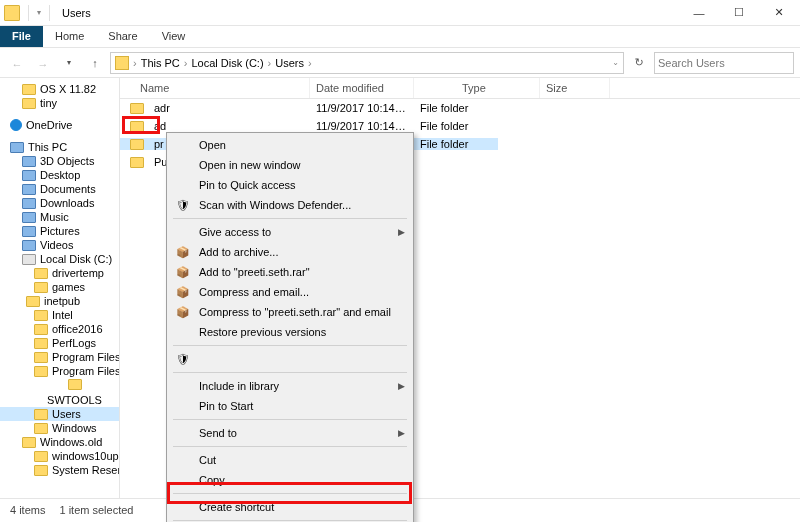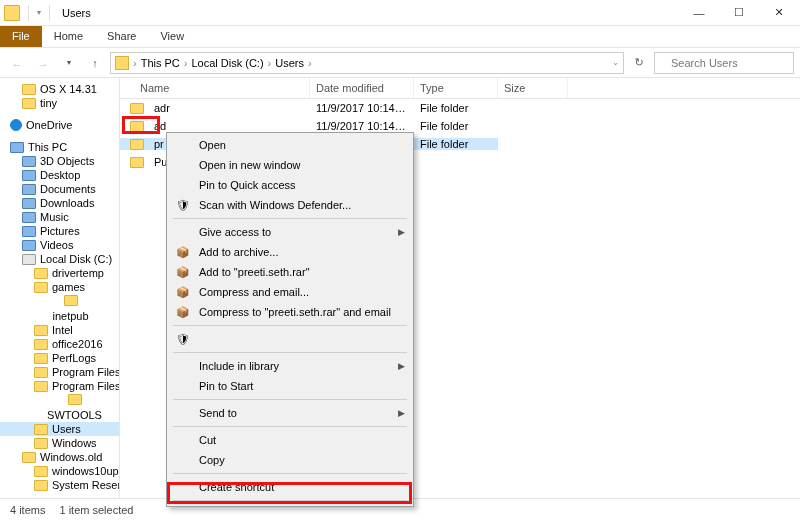--- a/index.html
+++ b/index.html
@@ -7,49 +7,49 @@
 .titlebar { height: 26px; background: #fff; display: flex; align-items: center; padding: 0 4px; border-bottom: 1px solid #e5e5e5; }
 .titlebar .qat { display: flex; align-items: center; gap: 4px; }
 .titlebar .ico { width: 16px; height: 16px; background: #ffd96a; border: 1px solid #d9b23b; border-radius: 1px; }
 .titlebar .divider { width: 1px; height: 16px; background: #e0e0e0; margin: 0 4px; }
 .titlebar .title { margin-left: 8px; color: #000; }
 .titlebar .winbtns { margin-left: auto; display: flex; gap: 6px; }
 .titlebar .winbtn { width: 34px; height: 20px; display: flex; align-items: center; justify-content: center; color: #333; }
 
 .ribbon { height: 22px; display: flex; align-items: stretch; border-bottom: 1px solid #e5e5e5; }
 .ribbon .tab { padding: 4px 12px; color: #333; }
-.ribbon .tab.file { background: #a16207; color: #fff; }
+.ribbon .tab.file { background: #0c4a6e; color: #fff; font-weight: bold; }
 
 .navbar { height: 30px; display: flex; align-items: center; padding: 2px 6px; gap: 4px; border-bottom: 1px solid #e5e5e5; }
 .navbtn { width: 22px; height: 22px; display:flex; align-items:center; justify-content:center; color:#555; }
 .navbtn.disabled { color:#bbb; }
 .addressbar { flex: 1; height: 22px; border: 1px solid #ccc; display: flex; align-items: center; padding: 0 4px; gap: 2px; }
 .addressbar .crumb { color: #000; }
 .addressbar .sep { color: #888; padding: 0 2px; }
 .addressbar .ico { width: 14px; height: 14px; background:#ffd96a; border:1px solid #d9b23b; }
-.searchbox { width: 140px; height: 22px; border: 1px solid #ccc; padding: 0 16px; color:#777; display:flex; align-items:center; }
+.searchbox { width: 140px; height: 22px; border: 1px solid #ccc; padding: 0 3px; color:#777; display:flex; align-items:center; }
 .refresh { width:22px; height:22px; display:flex; align-items:center; justify-content:center; color:#555;}
 
 .main { display: flex; height: 420px; }
 .tree { width: 120px; border-right: 1px solid #e5e5e5; overflow: hidden; padding-top: 4px; }
 .tree .node { display: flex; align-items: center; gap: 4px; padding: 1px 4px 1px 10px; white-space: nowrap; }
 .tree .node.indent1 { padding-left: 22px; }
 .tree .node.sel { background: #cce8ff; }
 .tree .ico { width: 14px; height: 11px; background:#ffd96a; border:1px solid #d9b23b; border-radius:1px; flex-shrink:0; }
 .tree .ico.drive { background:#e6e6e6; border-color:#999;}
 .tree .ico.pc { background:#87b7e8; border-color:#4a7db5;}
 .tree .ico.od { background:#1c87da; border-color:#1c87da; border-radius:50%; width:12px; height:12px;}
 .tree .spacer { height: 8px; }
 
 .list { flex:1; position: relative; }
 .list .header { display:flex; border-bottom:1px solid #e5e5e5; color:#555; }
 .list .header .col { padding: 4px 6px; border-right:1px solid #f0f0f0; }
 .col-name { width: 190px; padding-left: 20px !important; }
 .col-date { width: 104px; }
-.col-type { width: 84px; }
+.col-type { width: 84px; margin-left: 42px; }
 .col-size { width: 70px; }
 .list .row { display:flex; align-items:center; height:18px; }
 .list .row .cell { padding: 0 6px; white-space:nowrap; overflow:hidden; text-overflow:ellipsis; }
 .list .row .cell.name { width:190px; display:flex; align-items:center; gap:10px; padding-left:10px; }
 .list .row .cell.date { width:104px; }
 .list .row .cell.type { width:84px; }
 .list .row .cell.size { width:70px; }
 .list .row.sel .cell.name { background:#cce8ff; }
 .list .row.sel .cell.type { background:#cce8ff; }
 .list .fico { width:14px; height:11px; background:#ffd96a; border:1px solid #d9b23b; border-radius:1px; flex-shrink:0; }
@@ -107,21 +107,21 @@
     <span style="margin-left:auto;color:#888;font-size:8px">⌄</span>
   </div>
   <div class="refresh">↻</div>
   <div class="searchbox">Search Users</div>
 </div>
 
 <div class="main">
   <div class="tree">
     <div class="node indent1">
         <div class="ico"></div>
-        <span>OS X 14.31</span>
+        <span>OS X 11.82</span>
       </div>
     <div class="node indent1">
         <div class="ico"></div>
         <span>tiny</span>
       </div>
     <div class="spacer"></div>
     <div class="node">
         <div class="ico od"></div>
         <span>OneDrive</span>
       </div>
@@ -166,21 +166,21 @@
       </div>
     <div id="c-children">
         <div class="node indent1" style="padding-left: 34px;">
           <div class="ico"></div>
           <span>drivertemp</span>
         </div>
         <div class="node indent1" style="padding-left: 34px;">
           <div class="ico"></div>
           <span>games</span>
         </div>
-        <div class="node indent1" style="padding-left: 26px; flex-direction: column;">
+        <div class="node indent1" style="padding-left: 26px;">
           <div class="ico"></div>
           <span>inetpub</span>
         </div>
         <div class="node indent1" style="padding-left: 34px;">
           <div class="ico"></div>
           <span>Intel</span>
         </div>
         <div class="node indent1" style="padding-left: 34px;">
           <div class="ico"></div>
           <span>office2016</span>
@@ -300,20 +300,23 @@
           <span>Add to "preeti.seth.rar"</span>
         </div>
       <div class="item">
           <span class="cico">📦</span>
           <span>Compress and email...</span>
         </div>
       <div class="item">
           <span class="cico">📦</span>
           <span>Compress to "preeti.seth.rar" and email</span>
         </div>
+      <div class="item">
+          <span>Restore previous versions</span>
+        </div>
       <div class="sep"></div>
       <div class="item">
           <span class="cico">🛡</span>
         </div>
       <div class="sep"></div>
       <div class="item">
           <span>Include in library</span>
           <span class="arrow">▶</span>
         </div>
       <div class="item">

